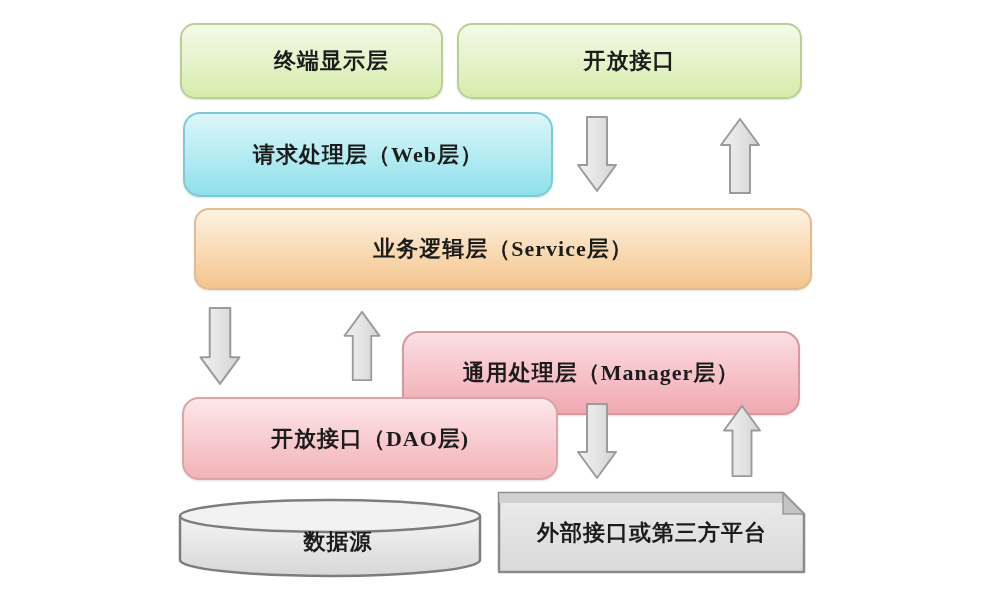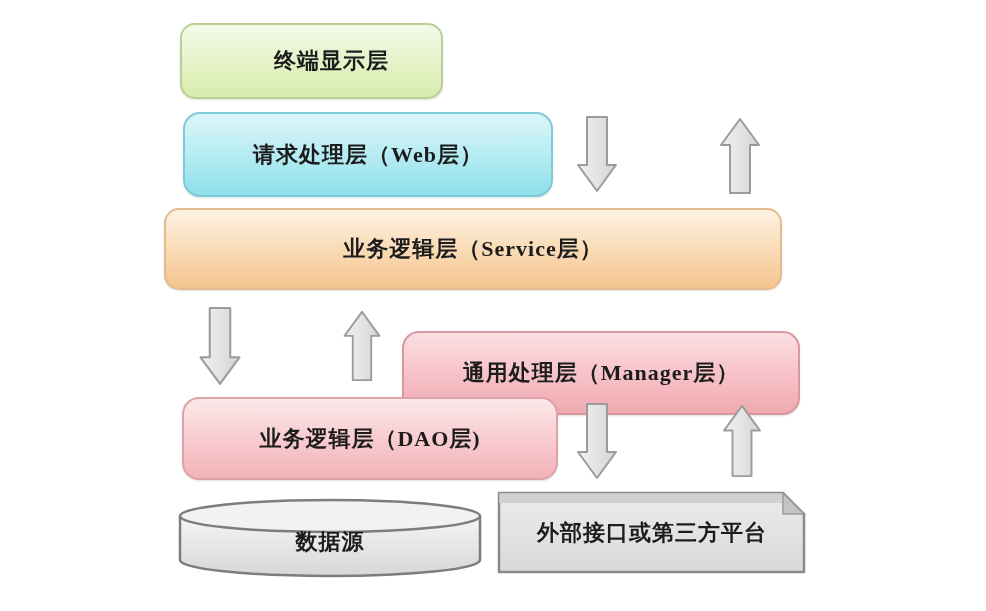--- a/index.html
+++ b/index.html
@@ -39,21 +39,21 @@
     margin-top: 24px;
   }
   .pinkB {
     background: linear-gradient(180deg, #fce8e9 0%, #f8ccd0 50%, #f2b3b8 100%);
     border: 2px solid #dda3a8; border-radius: 17px;
     box-shadow: 0 1px 2px rgba(0,0,0,0.12);
   }
   #box-terminal { left: 180px; top: 23px;  width: 263px; height: 76px; padding-left: 40px; }
   #box-openapi  { left: 457px; top: 23px;  width: 345px; height: 76px; }
   #box-web      { left: 183px; top: 112px; width: 370px; height: 85px; }
-  #box-service  { left: 164px; top: 208px; width: 618px; height: 82px; }
+  #box-service  { left: 194px; top: 208px; width: 618px; height: 82px; }
   #box-manager  { left: 402px; top: 307px; width: 398px; height: 84px; }
   #box-dao      { left: 182px; top: 397px; width: 376px; height: 83px; }
   .arrow { position: absolute; }
   .shape-svg { position: absolute; }
   .shape-label {
     position: absolute;
     display: flex; align-items: center; justify-content: center;
     font-size: 22px; font-weight: bold; color: #1c1c1c;
     letter-spacing: 1px; text-align: center;
   }
@@ -78,35 +78,38 @@
         <stop offset="0" stop-color="#ececec"></stop>
         <stop offset="1" stop-color="#d9d9d9"></stop>
       </linearGradient>
     </defs>
   </svg>
 
   <div class="box green" id="box-terminal">
     <span>终端显示层</span>
   </div>
 
+  <div class="box green" id="box-openapi">
+    <span>开放接口</span>
+  </div>
 
   <div class="box cyan" id="box-web">
     <span>请求处理层（Web层）</span>
   </div>
 
   <div class="box orange" id="box-service">
     <span>业务逻辑层（Service层）</span>
   </div>
 
   <div class="box pinkA" id="box-manager">
     <span>通用处理层（Manager层）</span>
   </div>
 
   <div class="box pinkB" id="box-dao">
-    <span>业务逻辑层（DAO层)</span>
+    <span>开放接口（DAO层)</span>
   </div>
 
   <svg class="arrow" style="left:576px; top:115px;" width="42" height="78" viewBox="0 0 42 78">
     <polygon points="11,2 31,2 31,50 40,50 21,76 2,50 11,50" fill="url(#gArrow)" stroke="#9b9b9b" stroke-width="2" stroke-linejoin="round"></polygon>
   </svg>
   <svg class="arrow" style="left:719px; top:117px;" width="42" height="78" viewBox="0 0 42 78">
     <polygon points="21,2 40,28 31,28 31,76 11,76 11,28 2,28" fill="url(#gArrow)" stroke="#9b9b9b" stroke-width="2" stroke-linejoin="round"></polygon>
   </svg>
 
   <svg class="arrow" style="left:197px; top:306px;" width="46" height="80" viewBox="0 0 42 78">
@@ -120,21 +123,21 @@
     <polygon points="11,2 31,2 31,50 40,50 21,76 2,50 11,50" fill="url(#gArrow)" stroke="#9b9b9b" stroke-width="2" stroke-linejoin="round"></polygon>
   </svg>
   <svg class="arrow" style="left:721px; top:404px;" width="42" height="74" viewBox="0 0 42 78">
     <polygon points="21,2 40,28 31,28 31,76 11,76 11,28 2,28" fill="url(#gArrow)" stroke="#9b9b9b" stroke-width="2" stroke-linejoin="round"></polygon>
   </svg>
 
   <svg class="shape-svg" style="left:176px; top:496px;" width="308" height="86" viewBox="0 0 308 86">
     <path d="M4,20 L4,64 A150,16 0 0 0 304,64 L304,20" fill="url(#gCyl)" stroke="#7d7d7d" stroke-width="2.5"></path>
     <ellipse cx="154" cy="20" rx="150" ry="16" fill="#f2f2f2" stroke="#7d7d7d" stroke-width="2.5"></ellipse>
   </svg>
-  <div class="shape-label" style="left:176px; top:514px; width:308px; height:56px;text-align:right;">
+  <div class="shape-label" style="left:184px; top:514px; width:308px; height:56px;text-align:right;">
     <span>数据源</span>
   </div>
 
   <svg class="shape-svg" style="left:496px; top:490px;" width="312" height="86" viewBox="0 0 312 86">
     <path d="M3,3 L287,3 L308,24 L308,82 L3,82 Z" fill="url(#gExt)" stroke="#8a8a8a" stroke-width="2.5" stroke-linejoin="round"></path>
     <path d="M3,3 L287,3 L296,13 L3,13 Z" fill="#cdcdcd" opacity="0.85"></path>
     <path d="M287,3 L308,24 L287,24 Z" fill="#c4c4c4" stroke="#9a9a9a" stroke-width="1.5"></path>
   </svg>
   <div class="shape-label" style="left:496px; top:500px; width:312px; height:66px;">
     <span>外部接口或第三方平台</span>

